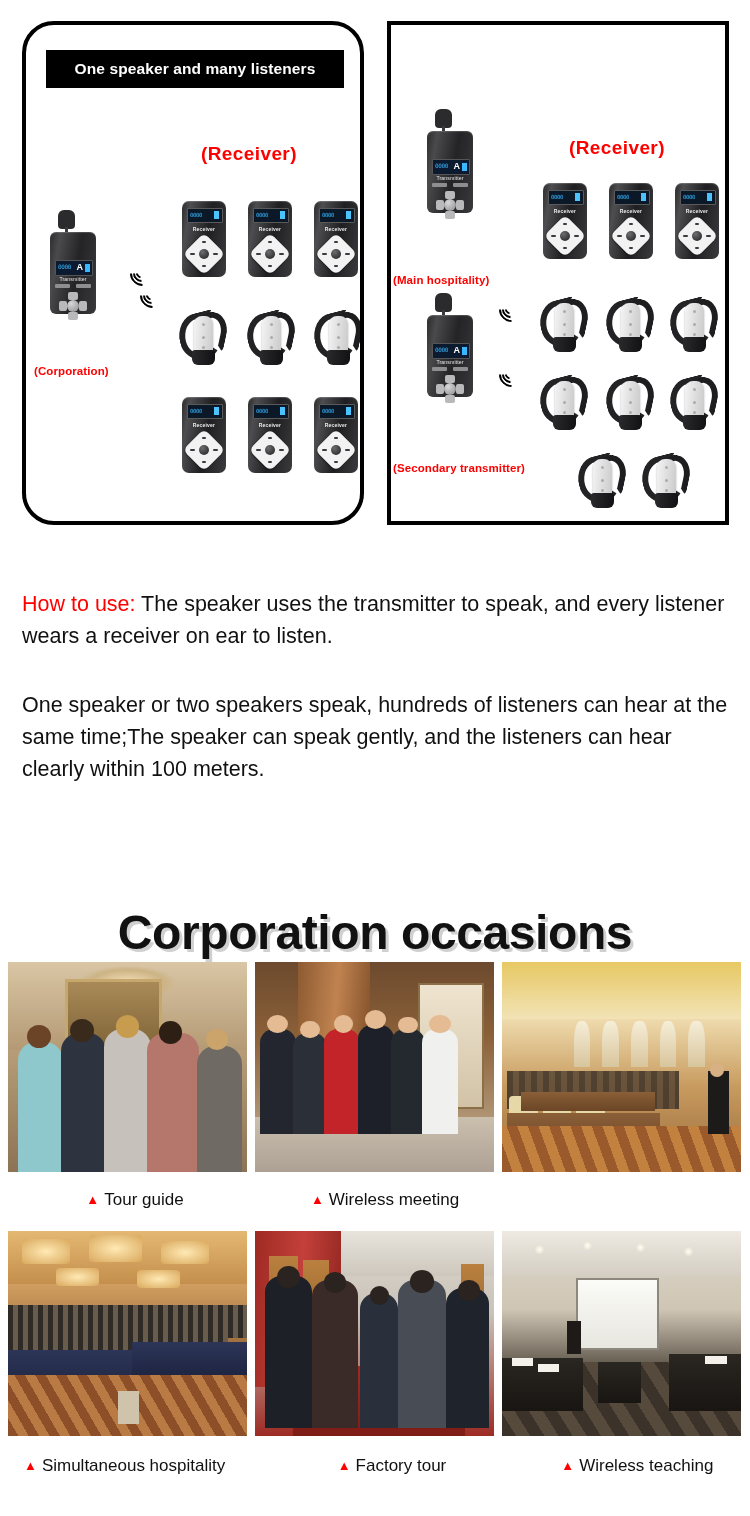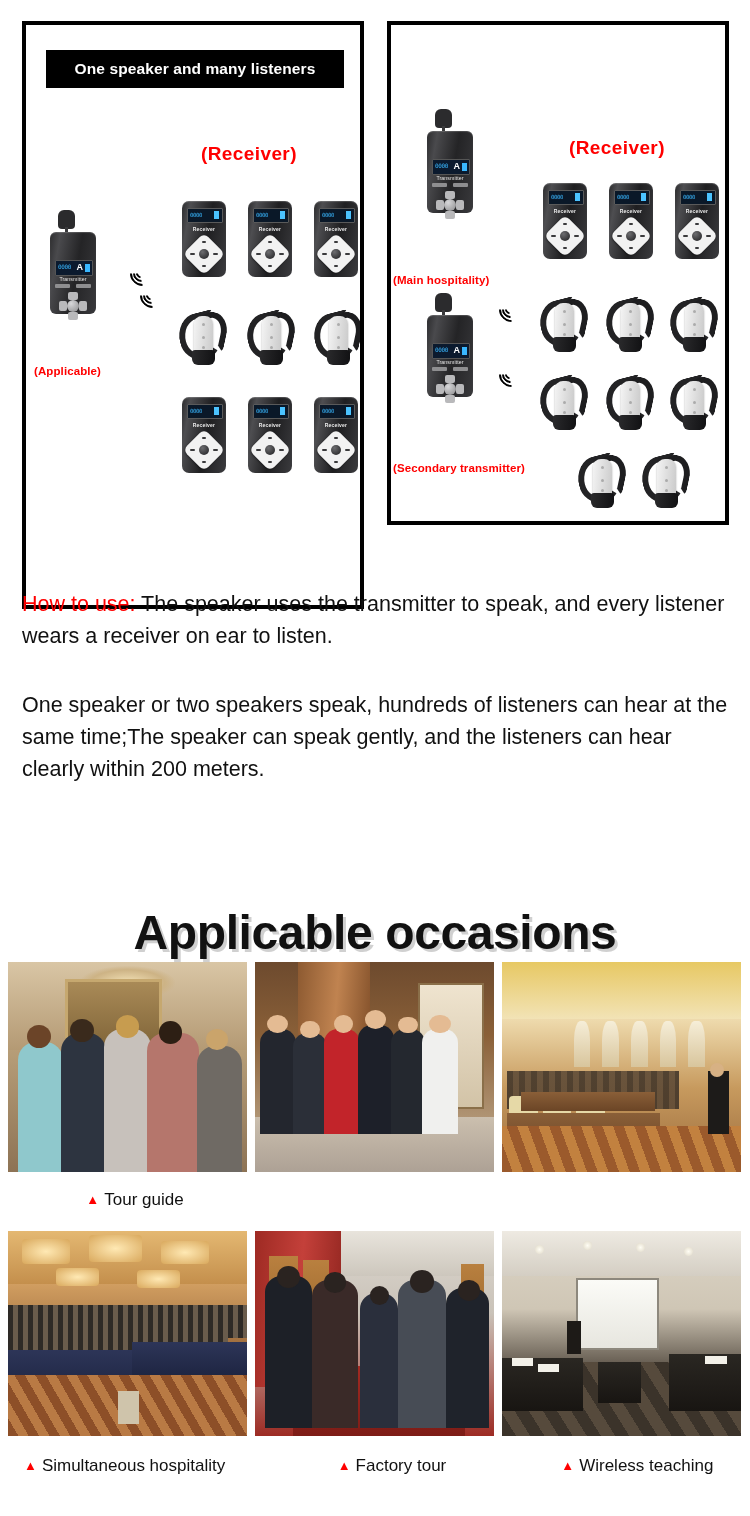--- a/index.html
+++ b/index.html
@@ -23,21 +23,21 @@
     height: 545px;
   }
   .panel {
     position: absolute;
     top: 21px;
     border: 4px solid #000;
     background: #fff;
     box-sizing: border-box;
     overflow: hidden;
   }
-  .panel-left  { left: 22px;  width: 342px; height: 588px; }
+  .panel-left  { left: 22px;  width: 342px; height: 504px; border-radius: 32px; }
   .panel-right { left: 387px; width: 342px; height: 504px; }
 
   .panel-title {
     position: absolute;
     background: #000;
     color: #fff;
     font-weight: bold;
     font-size: 15.5px;
     letter-spacing: .1px;
     text-align: center;
@@ -469,21 +469,21 @@
         <div class="dpad">
           <span class="arm up"></span>
             <span class="arm down"></span>
           <span class="arm left"></span>
             <span class="arm right"></span>
           <span class="ctr"></span>
         </div>
       </div>
     </div>
 
-    <div class="redlabel rl-small" style="left:8px; top:340px;">(Applicable)</div>
+    <div class="redlabel rl-small" style="left:8px; top:340px;">(Corporation)</div>
 
     <div class="wave" style="left:110px; top:236px;">
       <span class="a1"></span>
         <span class="a2"></span>
         <span class="a3"></span>
     </div>
     <div class="wave" style="left:120px; top:258px;">
       <span class="a1"></span>
         <span class="a2"></span>
         <span class="a3"></span>
@@ -796,23 +796,23 @@
         <span class="base"></span>
       <span class="dot d1"></span>
         <span class="dot d2"></span>
         <span class="dot d3"></span>
     </div>
   </div>
 </div>
 
 <p class="copy copy-1"><span class="howto-key">How to use:</span><span> The speaker uses the transmitter to speak, and every listener wears a receiver on ear to listen.</span></p>
 
-<p class="copy copy-2">One speaker or two speakers speak, hundreds of listeners can hear at the same time;The speaker can speak gently, and the listeners can hear clearly within 200 meters.</p>
-
-<h2 class="section-heading">Applicable occasions</h2>
+<p class="copy copy-2">One speaker or two speakers speak, hundreds of listeners can hear at the same time;The speaker can speak gently, and the listeners can hear clearly within 100 meters.</p>
+
+<h2 class="section-heading">Corporation occasions</h2>
 
 <div class="photo-row row-1">
 
   <div class="photo-cell">
     <div class="scene s1">
       <div class="wall"></div>
         <div class="chand"></div>
         <div class="door"></div>
       <figure class="p" style="left:4%;  width:19%; height:62%; background:#8fc8cc;"></figure>
       <figure class="h" style="left:8%;  top:30%; width:10%; height:11%; background:#6b4428;"></figure>
@@ -863,20 +863,21 @@
       <div class="tbl" style="left:8%;  top:62%; width:56%; height:9%;"></div>
       <div class="carpet"></div>
       <figure style="position:absolute; right:5%; top:52%; width:9%; height:30%; background:#1d1b19;"></figure>
       <figure style="position:absolute; right:7%; top:48%; width:6%; height:7%; background:#d7b184; border-radius:50%;"></figure>
     </div>
   </div>
 </div>
 
 <div class="caption-row cap-1">
   <div class="caption-cell"><span class="tri">▲</span><span>Tour guide</span></div>
+  <div class="caption-cell"><span class="tri">▲</span><span>Wireless meeting</span></div>
 </div>
 
 <div class="photo-row row-2">
 
   <div class="photo-cell">
     <div class="scene s4">
       <div class="ceil"></div>
       <div class="lamp" style="left:6%;  top:4%;  width:20%; height:12%;"></div>
       <div class="lamp" style="left:34%; top:2%;  width:22%; height:13%;"></div>
       <div class="lamp" style="left:64%; top:5%;  width:20%; height:11%;"></div>

